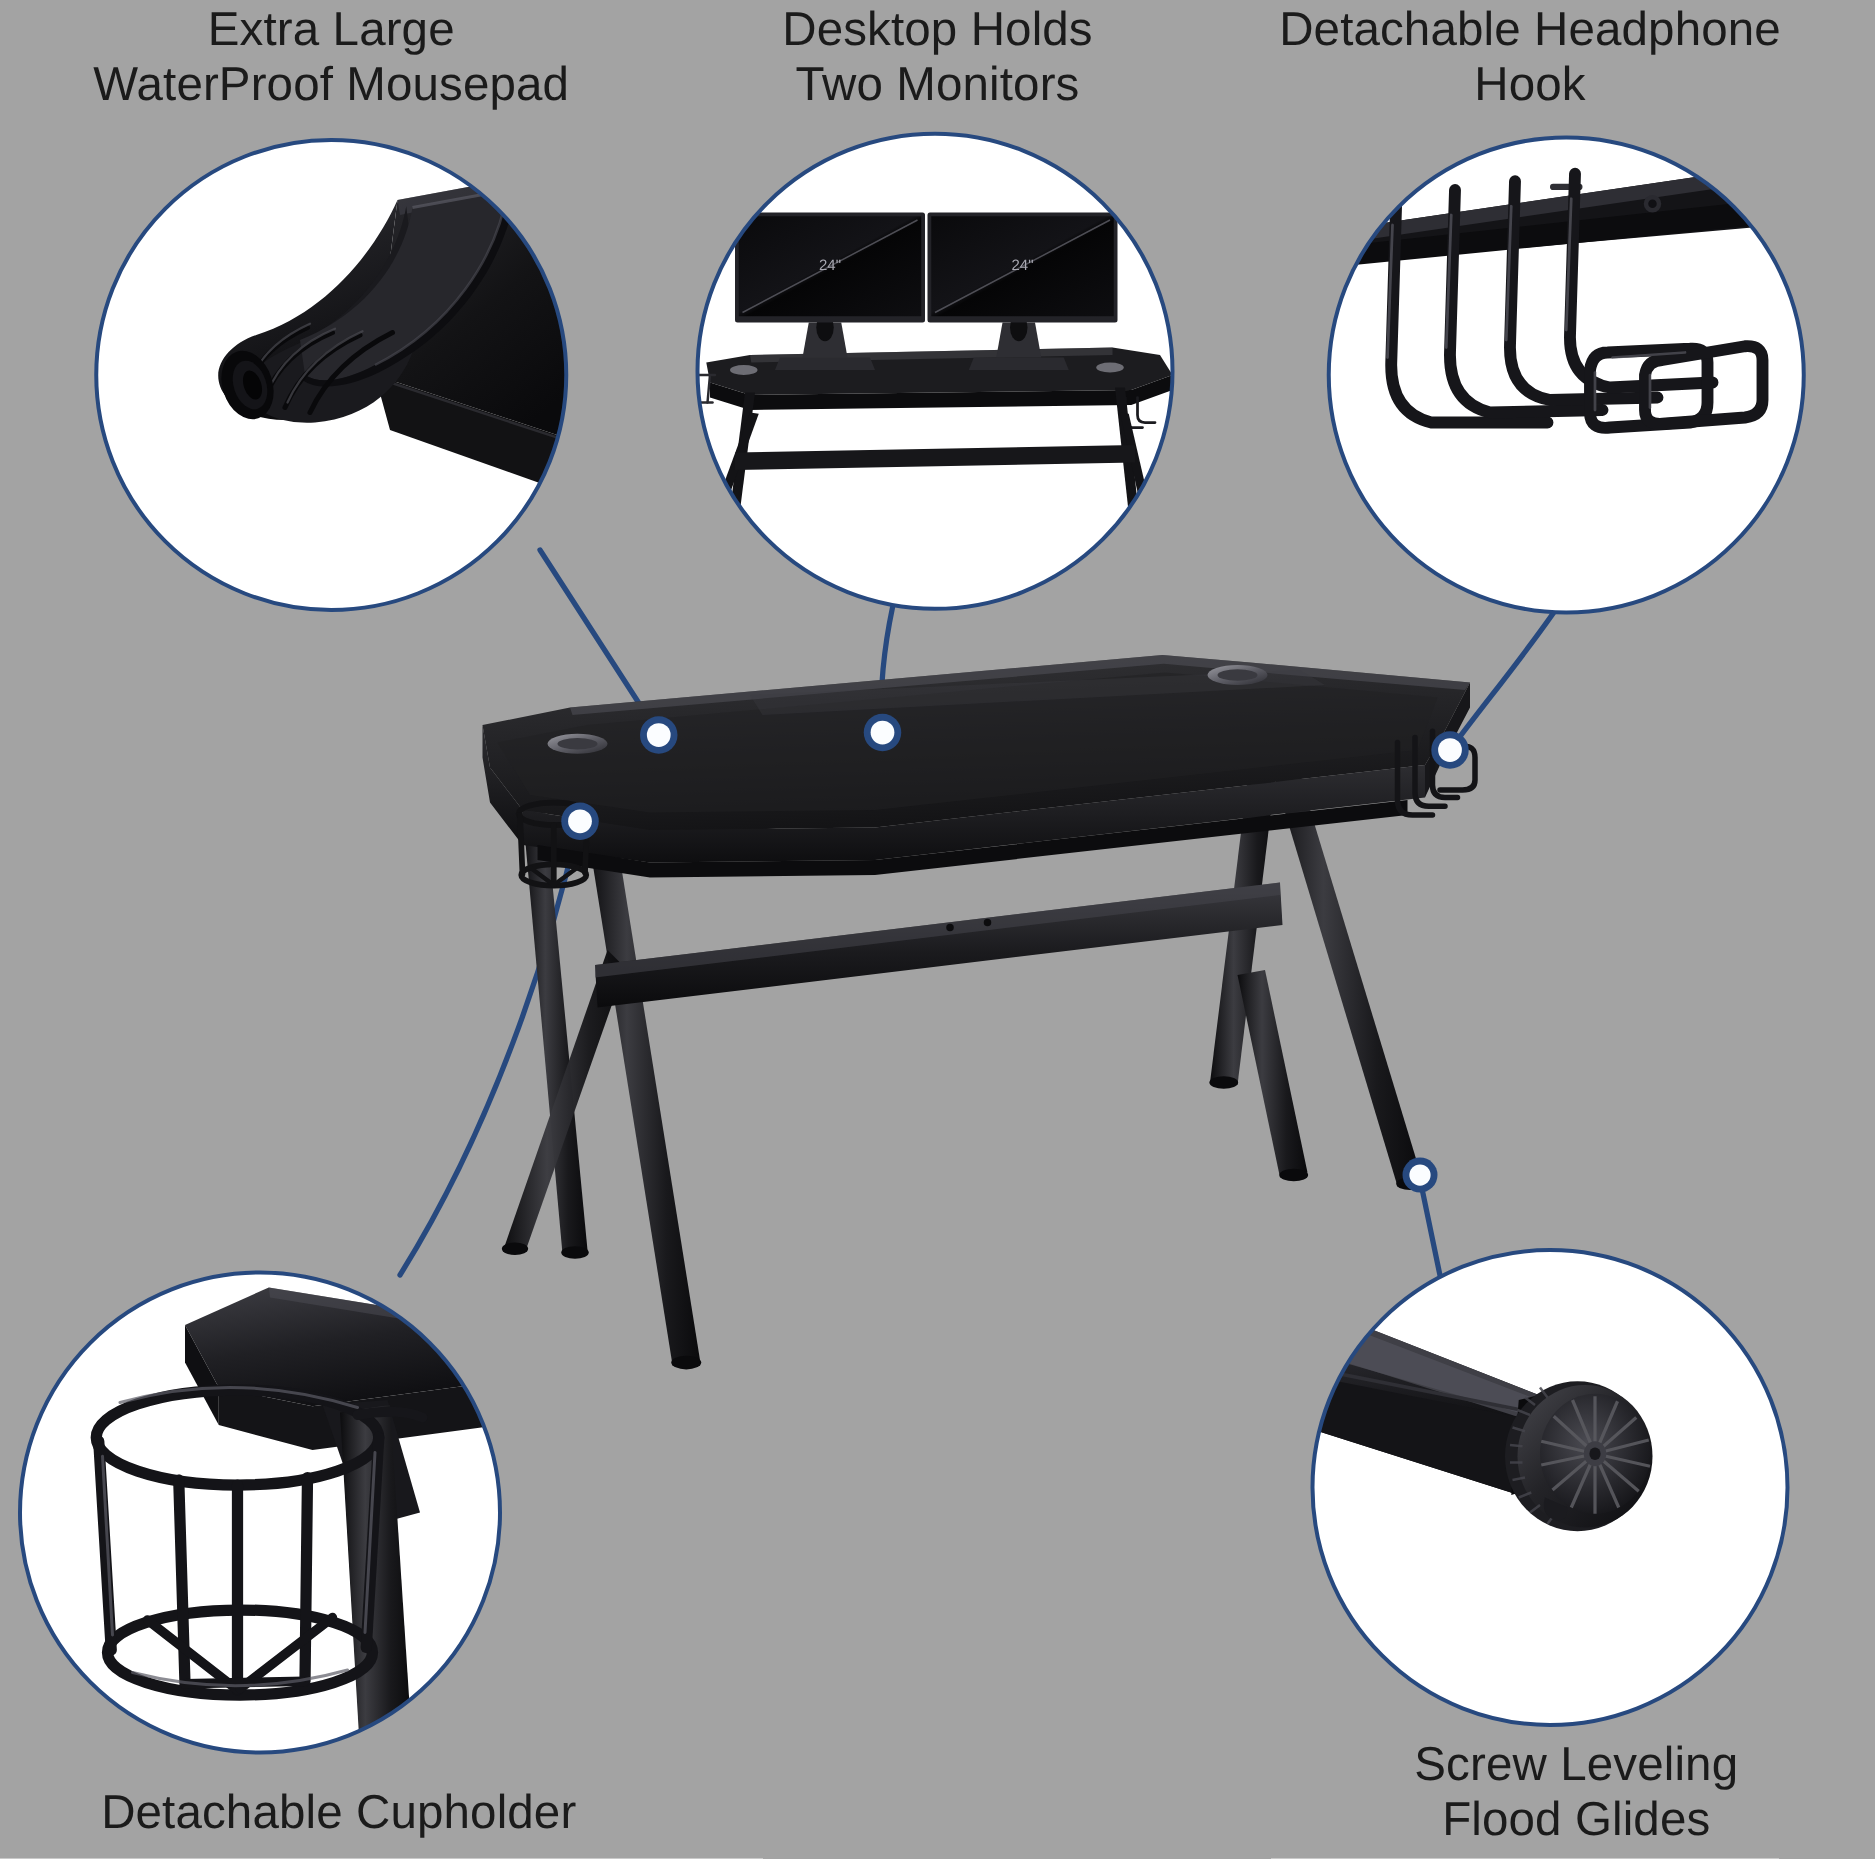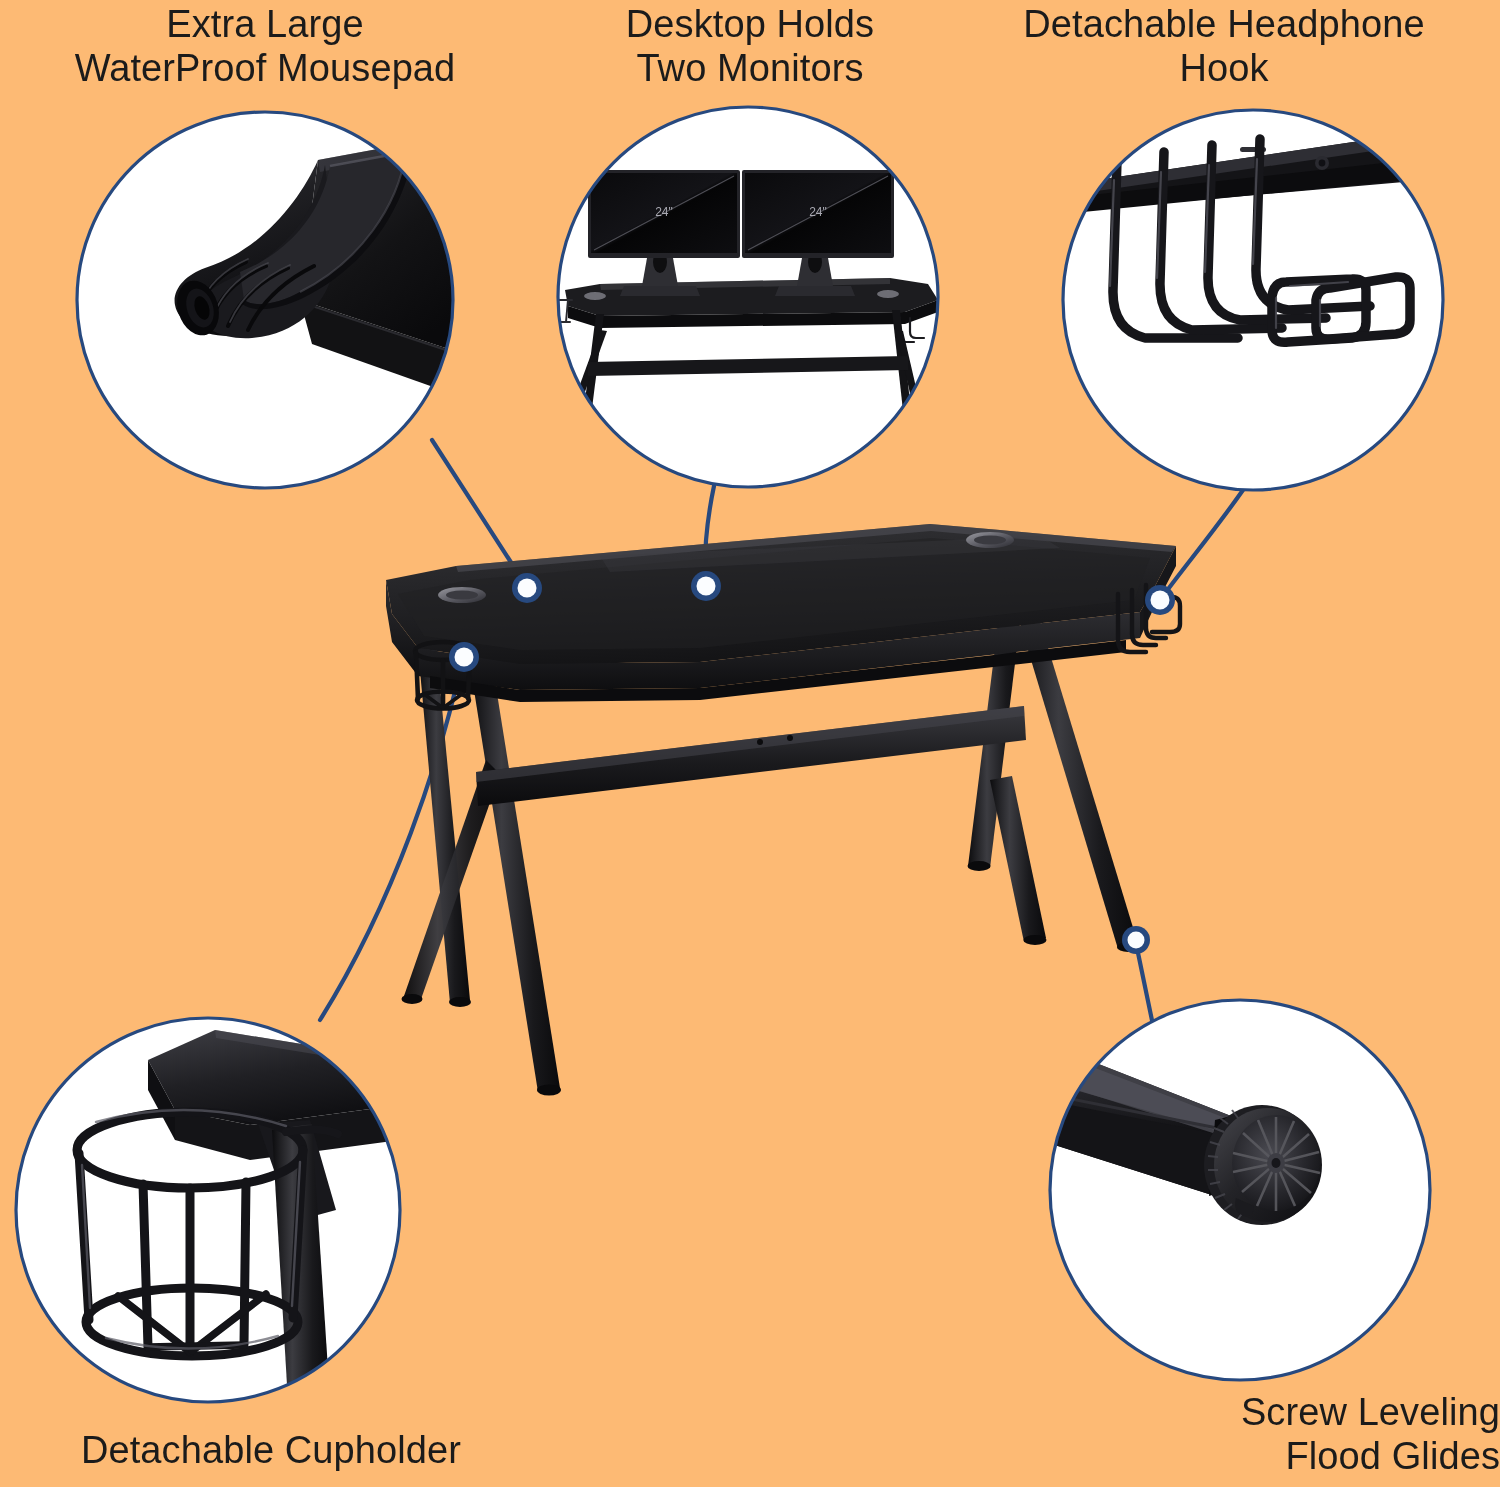--- a/index.html
+++ b/index.html
@@ -12,38 +12,38 @@
   body {
     font-family: "Liberation Sans", "DejaVu Sans", sans-serif;
     width: 1500px;
     height: 1487px;
     overflow: hidden;
   }
   #stage {
     position: relative;
     width: 1500px;
     height: 1487px;
-    background: #fdba74;
+    background: #a3a3a3;
   }
   
   .caption {
     position: absolute;
     text-align: center;
     color: #1b1b1b;
     font-weight: 400;
     letter-spacing: 0.1px;
     line-height: 1.17;
     white-space: pre-line;
     font-size: 38px;
   }
   #cap-mousepad   { left: 10px;   top: 2px;    width: 510px; }
   #cap-monitors   { left: 540px;  top: 2px;    width: 420px; text-align: center; }
   #cap-headphone  { left: 978px; top: 2px;    width: 492px; }
   #cap-cupholder  { left: 15px;    top: 1428px; width: 512px; }
-  #cap-glides     { left: 1022px; top: 1390px; width: 478px; text-align: right; }
+  #cap-glides     { left: 1022px; top: 1390px; width: 478px; }
 
   
   #art {
     position: absolute;
     left: 0; top: 0;
     width: 1500px;
     height: 1487px;
   }
   .zoom-ring {
     fill: none;

